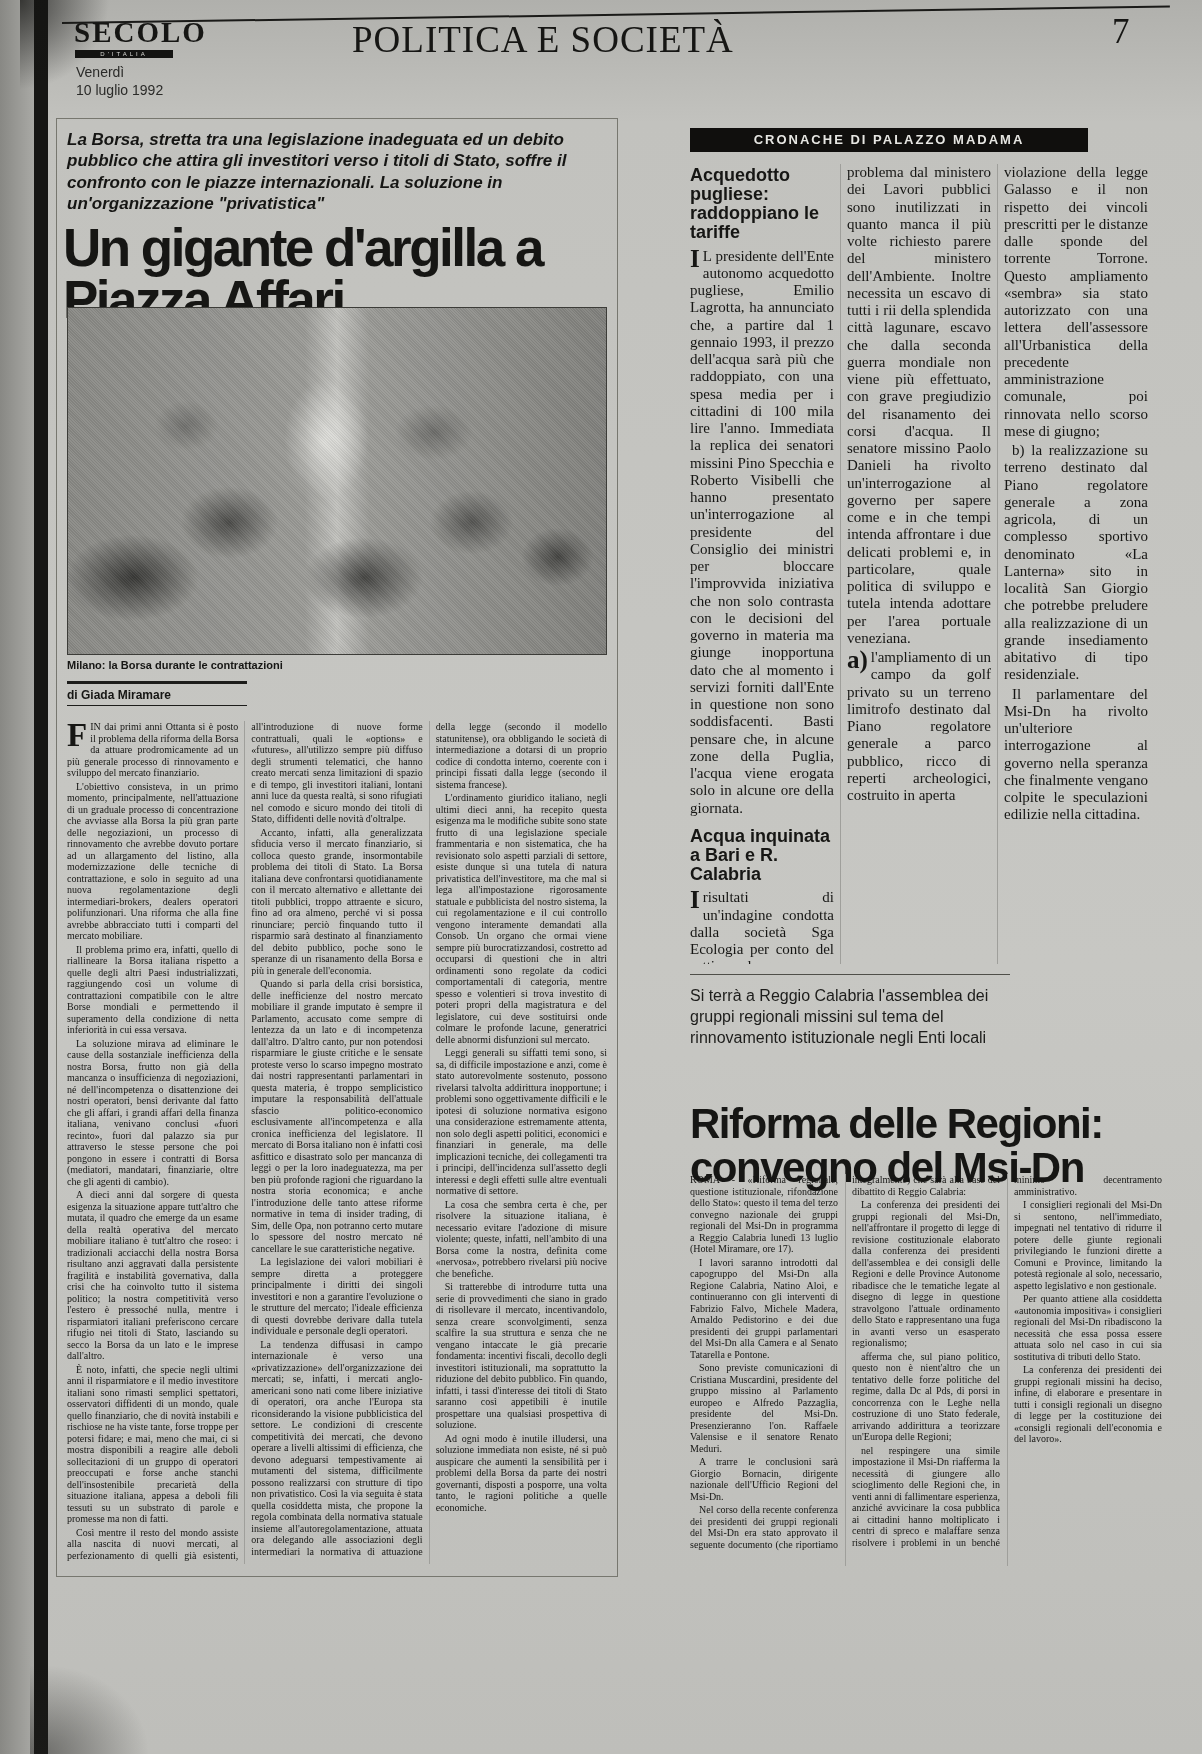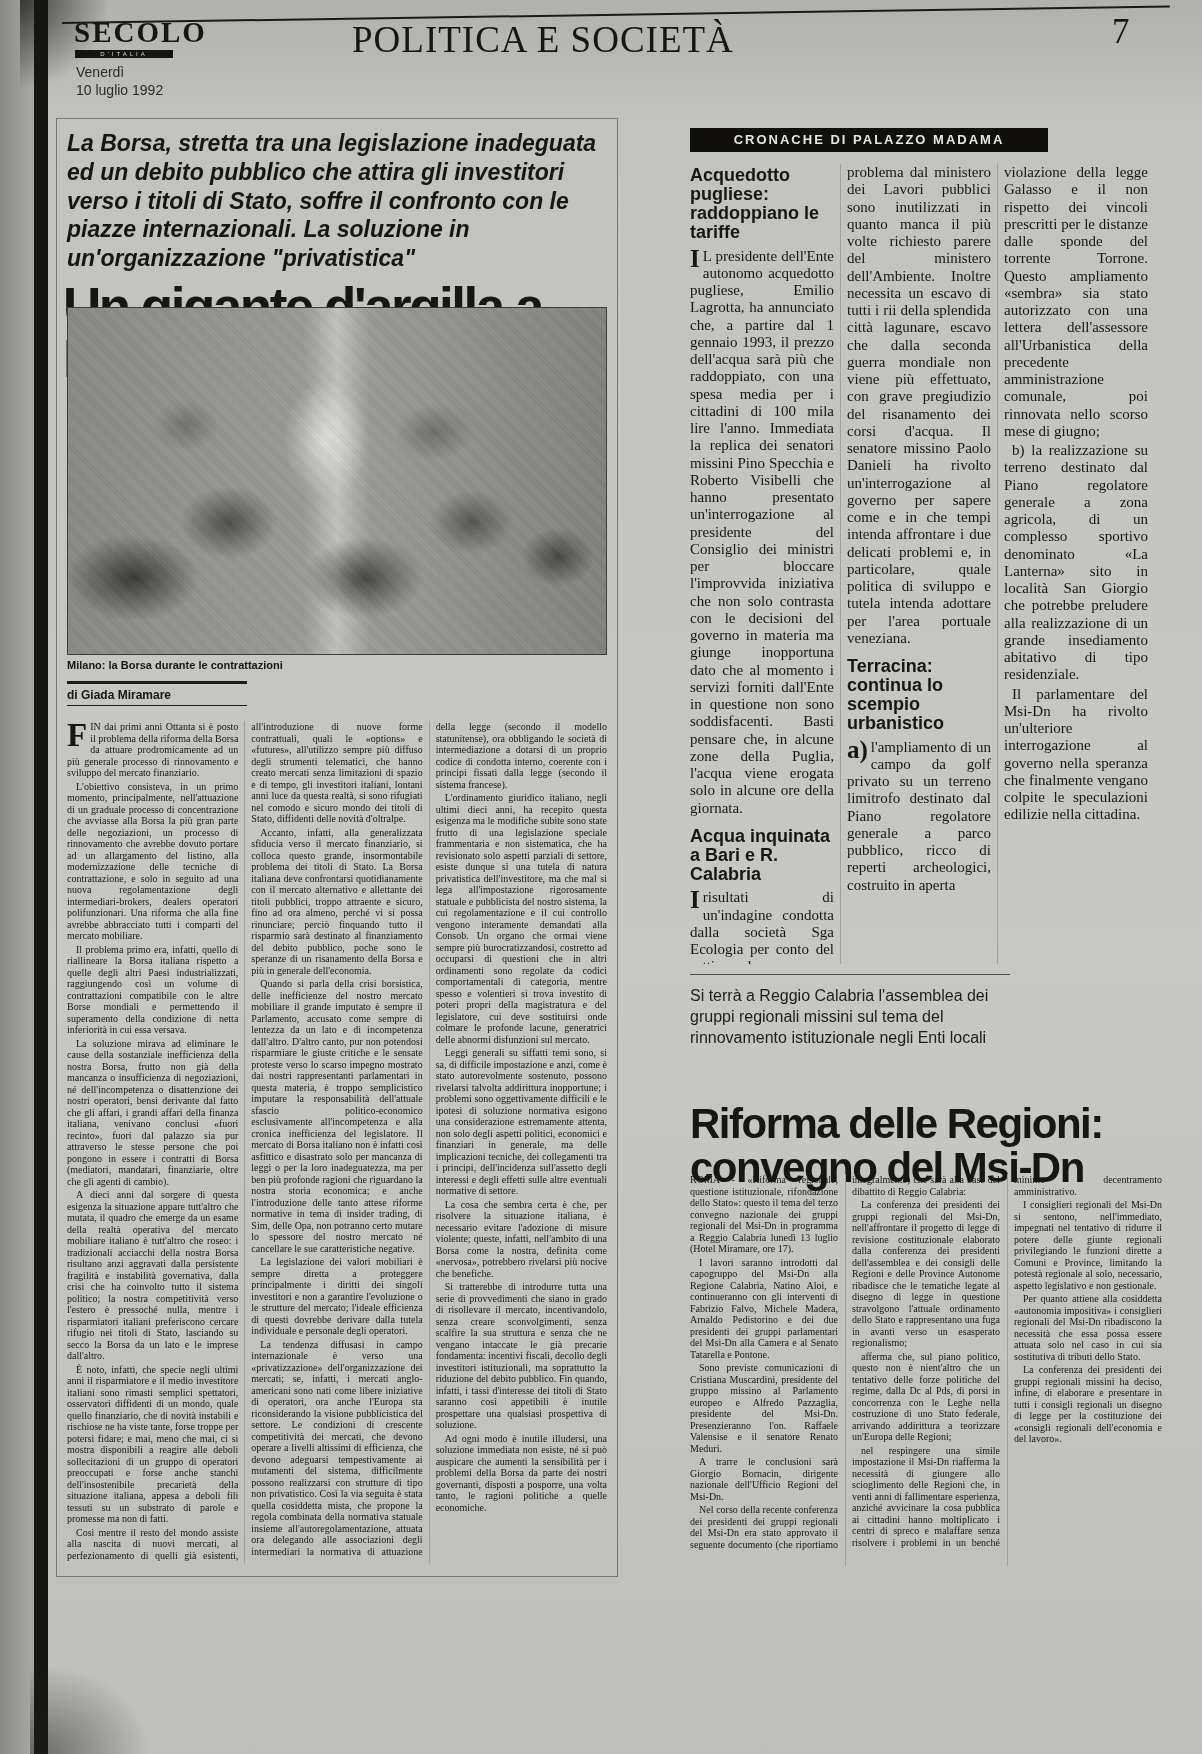--- a/index.html
+++ b/index.html
@@ -25,21 +25,21 @@
         font-size:6px;letter-spacing:3px;text-align:center;padding:1px 0;}
   .date-block{position:absolute;left:76px;top:64px;font-size:14px;line-height:1.25;color:#2b2b29;}
   .section-title{position:absolute;left:352px;top:18px;font-family:"Liberation Serif",serif;
         font-weight:normal;font-size:37px;letter-spacing:1px;}
   .page-number{position:absolute;left:1112px;top:12px;font-family:"Liberation Serif",serif;
         font-size:35px;}
 
   
   .left-box{position:absolute;left:56px;top:118px;width:560px;height:1457px;
         border:1px solid #77776f;}
-  .standfirst{margin:10px 10px 0;font-style:italic;font-weight:bold;font-size:23px;line-height:1.25;}
+  .standfirst{margin:10px 10px 0;font-style:italic;font-weight:bold;font-size:17px;line-height:1.25;}
   .main-headline{margin:8px 6px 0;font-weight:bold;font-size:53px;line-height:.98;
         letter-spacing:-2.5px;}
   .photo{position:absolute;left:10px;top:188px;width:538px;height:346px;border:1px solid #3c3c38;
         background:
          repeating-linear-gradient(45deg,rgba(255,255,255,.05) 0 1px,rgba(0,0,0,.06) 1px 2px),
          radial-gradient(ellipse 60px 85px at 48% 38%,rgba(228,228,224,.9),rgba(228,228,224,0) 70%),
          radial-gradient(ellipse 95px 62px at 12% 78%,rgba(40,40,38,.85),rgba(40,40,38,0) 70%),
          radial-gradient(ellipse 70px 52px at 30% 62%,rgba(58,58,56,.8),rgba(58,58,56,0) 70%),
          radial-gradient(ellipse 85px 58px at 55% 78%,rgba(48,48,46,.8),rgba(48,48,46,0) 70%),
          radial-gradient(ellipse 60px 46px at 75% 62%,rgba(66,66,64,.75),rgba(66,66,64,0) 70%),
@@ -55,21 +55,21 @@
         column-count:3;column-gap:13px;column-fill:auto;column-rule:1px solid #9f9f9b;
         font-family:"Liberation Serif",serif;font-size:10px;line-height:1.15;
         text-align:justify;overflow:hidden;}
   .article-body p{margin:0 0 2px;text-indent:9px;}
   .article-body p:first-child{text-indent:0;}
   .article-body p:first-child::first-letter{float:left;font-size:33px;line-height:26px;
         font-weight:bold;padding:1px 3px 0 0;}
 
   
   .right-region{position:absolute;left:680px;top:118px;width:483px;height:1457px;}
-  .cron-banner{margin:10px 0 0 10px;width:358px;height:24px;background:#100f0d;color:#e6e6e2;
+  .cron-banner{margin:10px 0 0 10px;width:398px;height:24px;background:#100f0d;color:#e6e6e2;
         font-weight:bold;font-size:13px;line-height:24px;letter-spacing:2px;text-align:center;}
   .cron-cols{position:absolute;top:46px;left:10px;width:474px;height:800px;display:flex;
         overflow:hidden;}
   .cron-col{width:144px;padding:0 6px;}
   .cron-col:not(:first-child){border-left:1px solid #9f9f9b;}
   .cron-col:first-child{padding-left:0;}
   .cron-h{font-weight:bold;font-size:18px;line-height:1.05;margin:10px 0 6px;}
   .cron-h:first-child{margin-top:2px;}
   .cron-text,.cron-list p{font-family:"Liberation Serif",serif;font-size:15px;line-height:1.15;
         text-align:justify;margin:0 0 2px;}
@@ -146,21 +146,20 @@
       <div class="cron-col">
         <h2 class="cron-h">Acquedotto pugliese: raddoppiano le tariffe</h2>
         <p class="cron-text dropcap">IL presidente dell'Ente autonomo acquedotto pugliese, Emilio Lagrotta, ha annunciato che, a partire dal 1 gennaio 1993, il prezzo dell'acqua sarà più che raddoppiato, con una spesa media per i cittadini di 100 mila lire l'anno. Immediata la replica dei senatori missini Pino Specchia e Roberto Visibelli che hanno presentato un'interrogazione al presidente del Consiglio dei ministri per bloccare l'improvvida iniziativa che non solo contrasta con le decisioni del governo in materia ma giunge inopportuna dato che al momento i servizi forniti dall'Ente in questione non sono soddisfacenti. Basti pensare che, in alcune zone della Puglia, l'acqua viene erogata solo in alcune ore della giornata.</p>
         <h2 class="cron-h">Acqua inquinata a Bari e R. Calabria</h2>
         <p class="cron-text dropcap">I risultati di un'indagine condotta dalla società Sga Ecologia per conto del settimanale «Panorama», ripresa dalla stampa delle regioni interessate, ha rivelato che l'acqua che esce dai rubinetti di Reggio Calabria e di Bari è ai limiti della potabilità. Tale notizia ha costretto gli abitanti delle due grandi città a fare ricorso all'uso delle acque minerali. Il senatore missino Roberto Visibelli ha presentato un'interrogazione ai ministri della Sanità, dell'Ambiente e dei Lavori pubblici per chiedere che sia disposta con la massima urgenza un'indagine sullo stato di acque distribuite dall'Acquedotto pugliese; che sia istituzionalizzato il controllo della qualità delle acque distribuite ai cittadini.</p>
         <h2 class="cron-h">I fondali di Venezia</h2>
         <p class="cron-text dropcap">DA anni il consiglio di amministrazione del provveditorato al Porto di Venezia ha sollecitato un intervento per il ripristino dei fondali dei canali portuali ma i fondi stanziati per avviare la risoluzione di tale</p>
       </div>
       <div class="cron-col">
         <p class="cron-text">problema dal ministero dei Lavori pubblici sono inutilizzati in quanto manca il più volte richiesto parere del ministero dell'Ambiente. Inoltre necessita un escavo di tutti i rii della splendida città lagunare, escavo che dalla seconda guerra mondiale non viene più effettuato, con grave pregiudizio del risanamento dei corsi d'acqua. Il senatore missino Paolo Danieli ha rivolto un'interrogazione al governo per sapere come e in che tempi intenda affrontare i due delicati problemi e, in particolare, quale politica di sviluppo e tutela intenda adottare per l'area portuale veneziana.</p>
-        <h2 class="cron-h">Terracina: continua lo scempio urbanistico</h2>
         <div class="cron-list dropfirst">
             <p>a) l'ampliamento di un campo da golf privato su un terreno limitrofo destinato dal Piano regolatore generale a parco pubblico, ricco di reperti archeologici, costruito in aperta</p>
           </div>
       </div>
       <div class="cron-col">
         <div class="cron-list no-first-indent">
             <p>violazione della legge Galasso e il non rispetto dei vincoli prescritti per le distanze dalle sponde del torrente Torrone. Questo ampliamento «sembra» sia stato autorizzato con una lettera dell'assessore all'Urbanistica della precedente amministrazione comunale, poi rinnovata nello scorso mese di giugno;</p>
             <p>b) la realizzazione su terreno destinato dal Piano regolatore generale a zona agricola, di un complesso sportivo denominato «La Lanterna» sito in località San Giorgio che potrebbe preludere alla realizzazione di un grande insediamento abitativo di tipo residenziale.</p>
             <p>Il parlamentare del Msi-Dn ha rivolto un'ulteriore interrogazione al governo nella speranza che finalmente vengano colpite le speculazioni edilizie nella cittadina.</p>
           </div>

